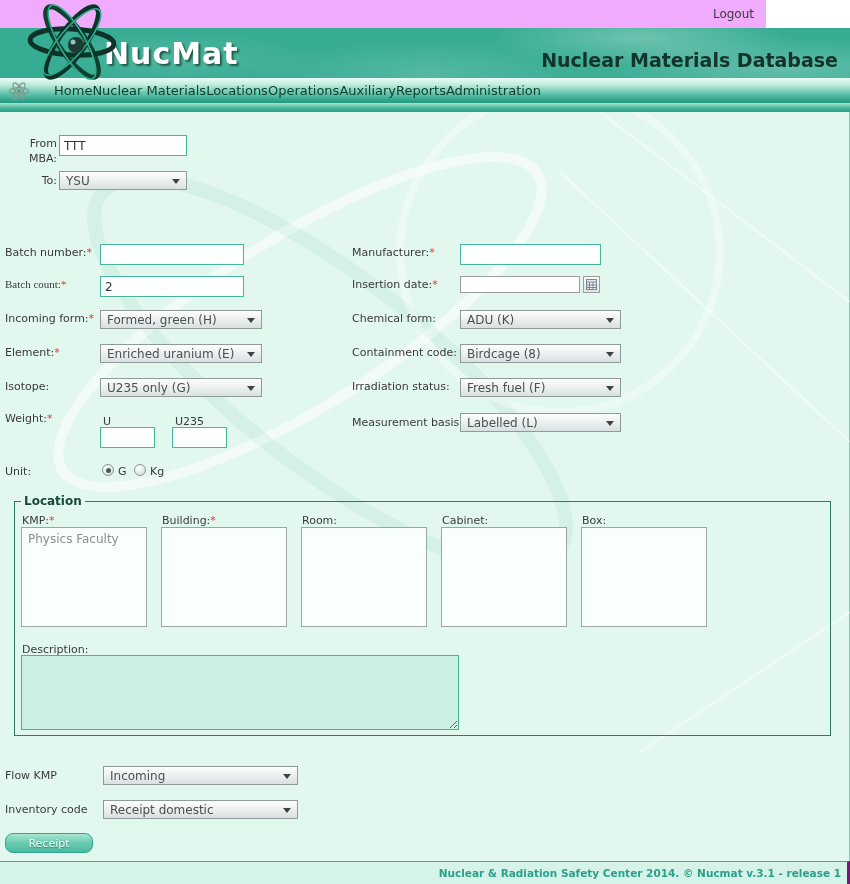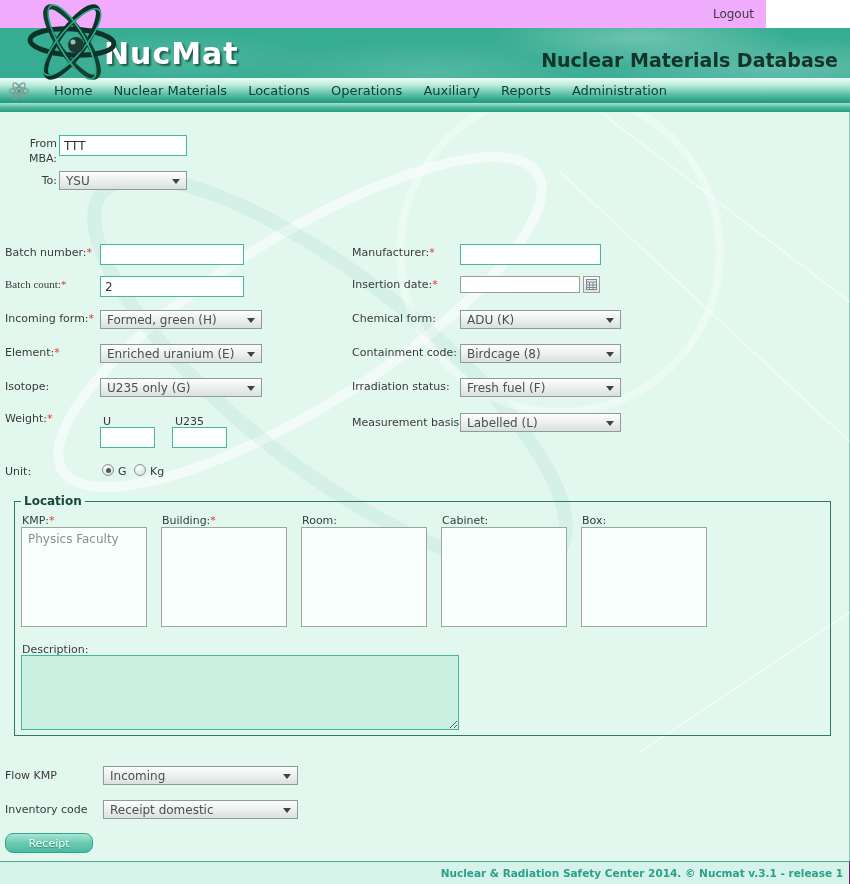--- a/index.html
+++ b/index.html
@@ -17,21 +17,21 @@
               radial-gradient(ellipse 300px 45px at 780px 40px, rgba(255,255,255,.22), transparent 70%),
               radial-gradient(ellipse 260px 50px at 430px 45px, rgba(255,255,255,.15), transparent 70%),
               radial-gradient(ellipse 200px 40px at 180px 30px, rgba(255,255,255,.12), transparent 70%); }
   .brand { position:absolute; left:104px; top:36px; font-size:30px; font-weight:bold; color:#fff;
            letter-spacing:1px; text-shadow:2px 2px 2px rgba(10,40,30,.65); z-index:4; }
   .subtitle { position:absolute; right:12px; top:49px; font-size:19px; font-weight:bold; color:#14332a; z-index:4; }
   .logo { position:absolute; left:18px; top:0px; z-index:5; }
 
   .nav { position:absolute; left:0; top:78px; width:850px; height:25px;
          background:linear-gradient(180deg,#ecfcf6 0%, #bdecdc 28%, #62c4ab 62%, #2fa68e 88%, #27987f 100%);
-         display:flex; align-items:center; gap:21px; padding-left:54px; }
+         display:flex; align-items:center; padding-left:54px; }
   .nav-item { font-size:13px; color:#0f3c30; cursor:pointer; white-space:nowrap; }
   .nav-atom { position:absolute; left:8px; top:2px; }
   .substrip { position:absolute; left:0; top:103px; width:850px; height:9px;
               background:linear-gradient(180deg,#a8e3cf 0%, #45b69b 55%, #2a9d85 100%); }
 
   
   .content { position:absolute; left:0; top:112px; width:850px; height:749px;
              background:#e2f7ee; border-right:1px solid #7fcdb8; }
   .wm { position:absolute; left:0; top:0; pointer-events:none; }
 
@@ -70,21 +70,21 @@
           background:#c9f0e0; border:1px solid #43b59b; resize:both; font-family:inherit;
           font-size:12px; color:#333; outline:none; }
 
   .receipt { position:absolute; left:5px; top:721px; width:88px; height:20px; cursor:pointer;
              border:1px solid #2fa68e; border-radius:8px; color:#f2fffa; font-size:11px;
              font-family:inherit; text-shadow:0 1px 1px rgba(20,90,70,.6);
              background:linear-gradient(180deg,#a9e7d4 0%, #6fccb3 45%, #49bba1 100%); }
 
   
   .footer { position:absolute; left:0; top:861px; width:850px; height:23px; background:#d5f3e8;
-            border-top:1px solid #43ab93; border-right:1px solid #701a75; }
+            border-top:1px solid #43ab93; border-right:3px solid #701a75; }
   .footer .ftext { position:absolute; right:6px; top:5px; font-size:10.5px; font-weight:bold; color:#2ba08a; }
 </style>
 </head>
 <body>
 
 <div class="page">
 
   <div class="topbar">
     <span class="logout">Logout</span>
   </div>

